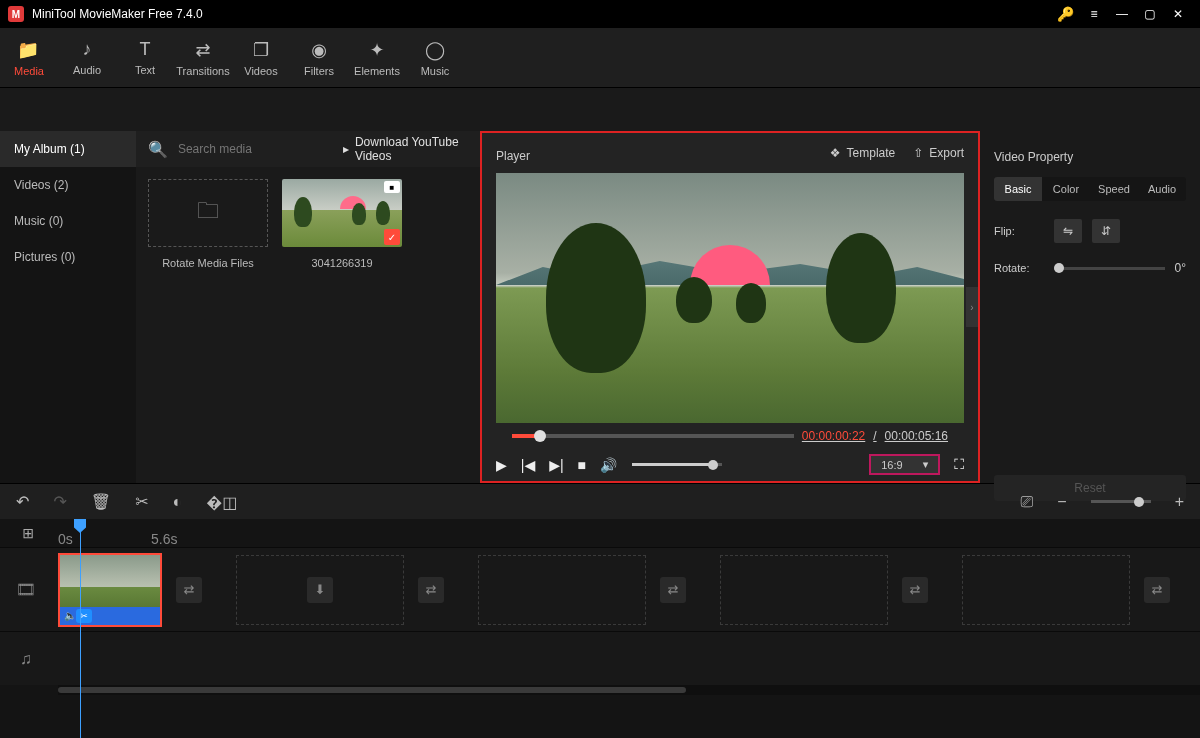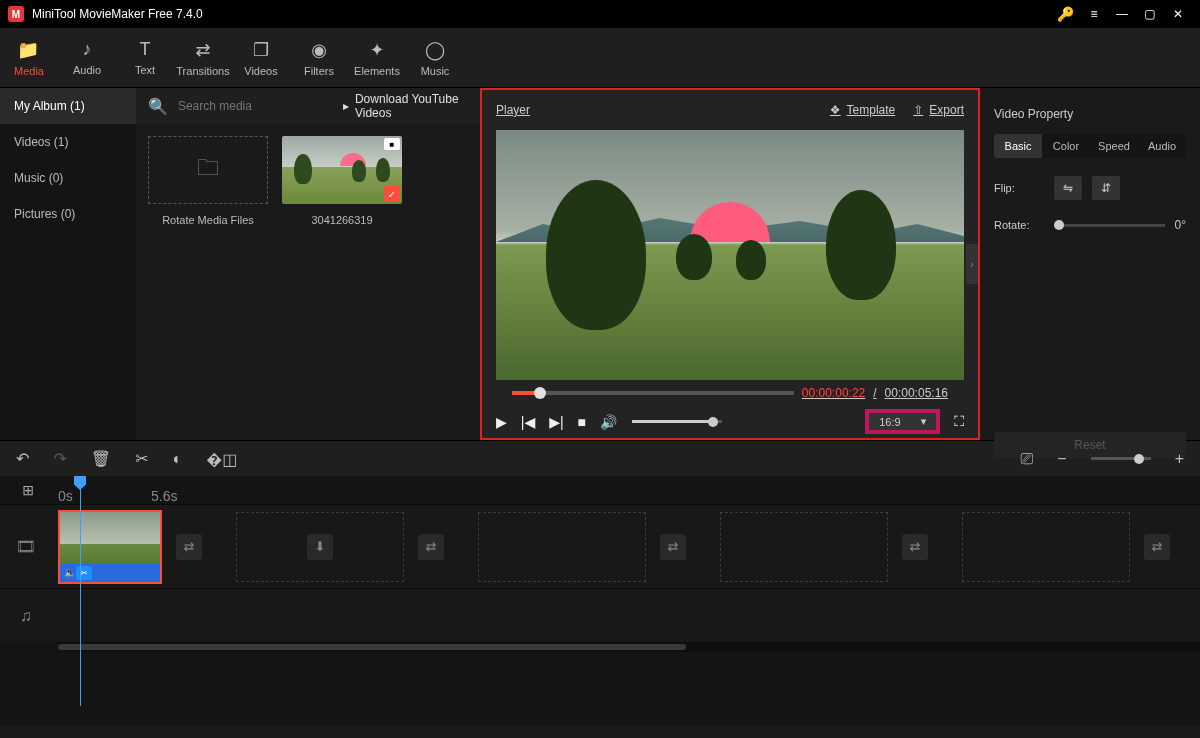--- a/index.html
+++ b/index.html
@@ -12,21 +12,21 @@
 .titlebar .win-ctrl { width: 28px; height: 28px; display: flex; align-items: center; justify-content: center; cursor: pointer; }
 .titlebar .key-icon { color:#f0c040; font-size:14px; }
 
 
 .tool-strip { height: 60px; background: #1f1f1f; display: flex; align-items: stretch; border-bottom: 1px solid #000; }
 .tool-tab { width: 58px; display: flex; flex-direction: column; align-items: center; justify-content: center; gap: 4px; font-size: 11px; color: #bbb; cursor: pointer; }
 .tool-tab.active { color: #ff4b3a; }
 .tool-tab .ticon { font-size: 18px; }
 
 
-.main { display: flex; height: 352px; }
+.main { display: flex; height: 352px; margin-top: 43px; }
 .left-browser { width: 480px; display: flex; background: #1a1a1a; }
 .side-cats { width: 136px; background: #141414; }
 .side-cats .cat { height: 36px; display: flex; align-items: center; padding-left: 14px; font-size: 12px; color: #bbb; cursor: pointer; }
 .side-cats .cat.active { background: #2a2a2a; color: #fff; }
 .media-pane { flex: 1; display: flex; flex-direction: column; }
 .search-row { height: 36px; display: flex; align-items: center; padding: 0 12px; gap: 10px; background:#1f1f1f; }
 .search-row .sicon { color: #777; }
 .search-input { flex: 1; background: transparent; border: none; color: #ccc; font-size: 12px; outline: none; }
 .dl-link { font-size: 12px; color: #e0e0e0; cursor: pointer; display:flex; align-items:center; gap:6px;}
 .media-grid { flex: 1; padding: 12px; display: flex; gap: 14px; }
@@ -34,41 +34,41 @@
 .import-box { width: 120px; height: 68px; border: 1px dashed #555; display: flex; align-items: center; justify-content: center; color:#888; font-size:22px; }
 .thumb { width: 120px; height: 68px; background: linear-gradient(to bottom, #9aa9a2 0%, #c8cdc5 45%, #8aa05a 46%, #6b8a3a 100%); position: relative; border-radius:2px; overflow:hidden;}
 .thumb .sun { position:absolute; width:26px;height:13px;background:#ff6b8a;border-radius:13px 13px 0 0; bottom:38px; left:58px;}
 .thumb .tree { position:absolute; width:12px; height:24px; background:#2d4a1f; border-radius:50% 50% 40% 40%; }
 .thumb .badge-cam { position:absolute; top:2px; right:2px; width:16px;height:12px;background:#fff;color:#000;font-size:8px;display:flex;align-items:center;justify-content:center;border-radius:2px;}
 .thumb .badge-check { position:absolute; bottom:2px; right:2px; width:16px;height:16px;background:#ff4b3a;color:#fff;font-size:10px;display:flex;align-items:center;justify-content:center;border-radius:2px;}
 .media-card .cap { margin-top: 10px; }
 
 
 .player-panel { flex: 1; border: 2px solid #d22; background: #232323; position: relative; display:flex; flex-direction:column; }
-.player-header { height: 40px; display: flex; align-items: center; padding: 16px 14px; font-size: 12px; color: #ccc; text-decoration: underline; }
+.player-header { height: 40px; display: flex; padding: 16px 14px; font-size: 12px; color: #ccc; }
 .player-header .ph-spacer { flex:1; }
 .ph-btn { display:flex; align-items:center; gap:6px; margin-left:18px; cursor:pointer; }
 .preview-wrap { flex:1; padding: 0 14px; }
 .preview { width: 100%; height: 250px; background: linear-gradient(to bottom, #7a8a82 0%, #a8b0a5 40%, #c5ccc0 45%, #7d9a53 46%, #5d7a38 80%, #4a6830 100%); position:relative; overflow:hidden;}
 .preview .psun { position:absolute; width:80px;height:40px;background:#ff5b7f;border-radius:40px 40px 0 0; bottom:138px; left:50%; transform:translateX(-50%); }
 .preview .ptree { position:absolute; background:#1f3514; border-radius:50% 50% 45% 45%; }
 .preview .mtn { position:absolute; bottom:138px; left:0; right:0; height:30px; background: linear-gradient(to bottom, #5a7a7a, #4a6a6a); clip-path: polygon(0 100%, 10% 40%, 20% 70%, 35% 20%, 50% 60%, 65% 30%, 80% 70%, 90% 40%, 100% 80%, 100% 100%); }
 .progress-row { height: 28px; display:flex; align-items:center; padding: 0 30px; gap:8px; font-size:12px;text-decoration:underline;}
 .progress-bar { flex:1; height:4px; background:#555; position:relative; }
 .progress-fill { position:absolute; left:0; top:0; bottom:0; width:10%; background:#ff4b3a; }
 .progress-thumb { position:absolute; left:10%; top:50%; transform:translate(-50%,-50%); width:12px;height:12px; background:#e0e0e0; border-radius:50%; }
 .time-cur { color:#ff4b3a; }
 .time-tot { color:#ccc; }
 .controls-row { height: 36px; display:flex; align-items:center; padding: 0 14px; gap:14px; }
 .ctrl { color:#eee; font-size:14px; cursor:pointer; }
 .vol-bar { width:90px; height:3px; background:#555; position:relative;}
 .vol-fill { position:absolute;left:0;top:0;bottom:0;width:90%;background:#ccc;}
 .vol-thumb { position:absolute;left:90%;top:50%;transform:translate(-50%,-50%);width:10px;height:10px;background:#ccc;border-radius:50%;}
 .ctrl-spacer { flex:1; }
-.aspect-sel { background:#333; border:4px solid #be185d; padding:2px 10px; font-size:11px; color:#ccc; display:flex; align-items:center; gap:20px; cursor:pointer;}
+.aspect-sel { background:#333; border:2px solid #be185d; padding:2px 10px; font-size:11px; color:#ccc; display:flex; align-items:center; gap:20px; cursor:pointer;}
 .side-toggle { position:absolute; right:0; top:50%; transform:translateY(-50%); width:12px; height:40px; background:#333; color:#888; display:flex;align-items:center;justify-content:center;font-size:10px;cursor:pointer;}
 
 
 .prop-panel { width: 220px; background: #1a1a1a; padding: 12px 14px; font-size: 12px; color:#ccc; }
 .prop-title { height: 28px; display:flex; align-items:center; font-size:12px; }
 .prop-tabs { display:flex; background:#151515; border-radius:3px; overflow:hidden; margin-top:6px;}
 .prop-tab { flex:1; text-align:center; padding:6px 0; font-size:11px; cursor:pointer; color:#bbb;}
 .prop-tab.active { background:#333; color:#fff; }
 .prop-row { display:flex; align-items:center; margin-top:18px; gap:10px;}
 .prop-row .lbl { width:50px; font-size:11px; }
@@ -152,21 +152,21 @@
     <span class="ticon">◯</span>
     <span>Music</span>
   </div>
 </div>
 
 <div class="main">
 
   <div class="left-browser">
     <div class="side-cats">
       <div class="cat active">My Album (1)</div>
-      <div class="cat">Videos (1)</div>
+      <div class="cat">Videos (2)</div>
       <div class="cat">Music (0)</div>
       <div class="cat">Pictures (0)</div>
     </div>
     <div class="media-pane">
       <div class="search-row">
         <span class="sicon">🔍</span>
         <input class="search-input" placeholder="Search media" style="">
         <span class="dl-link">
           <span>▸</span>
           <span>Download YouTube Videos</span>

